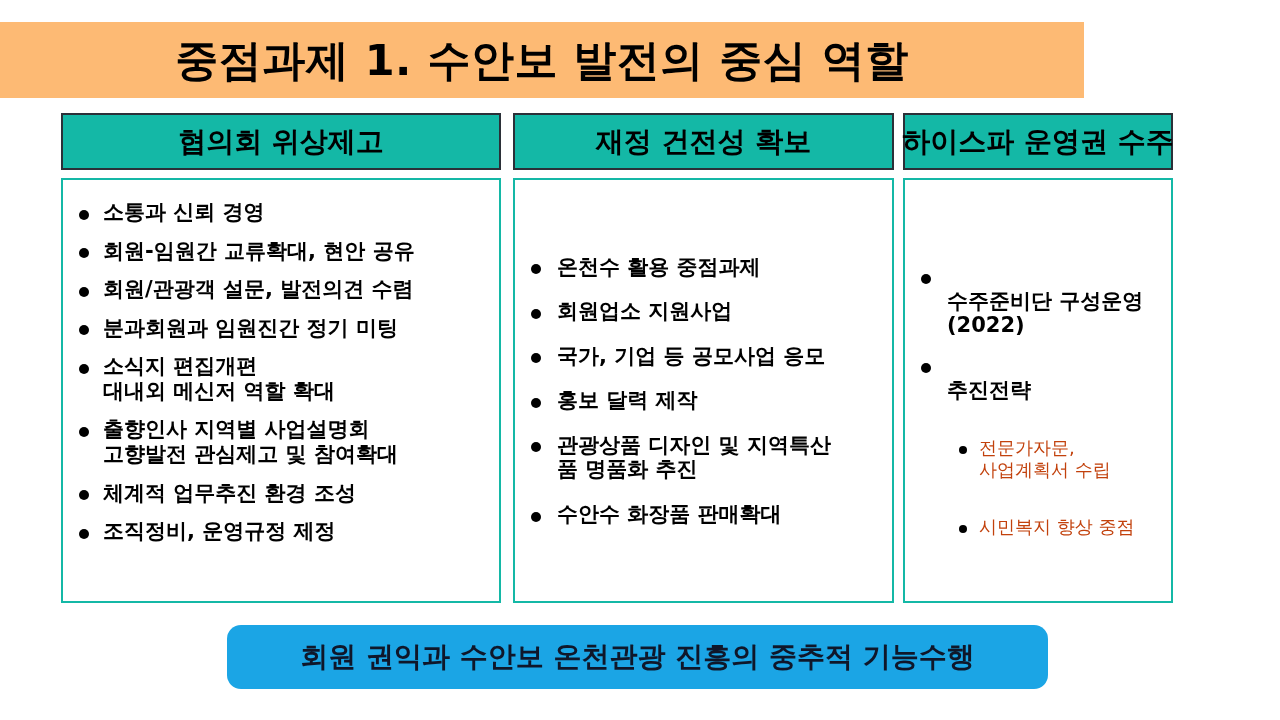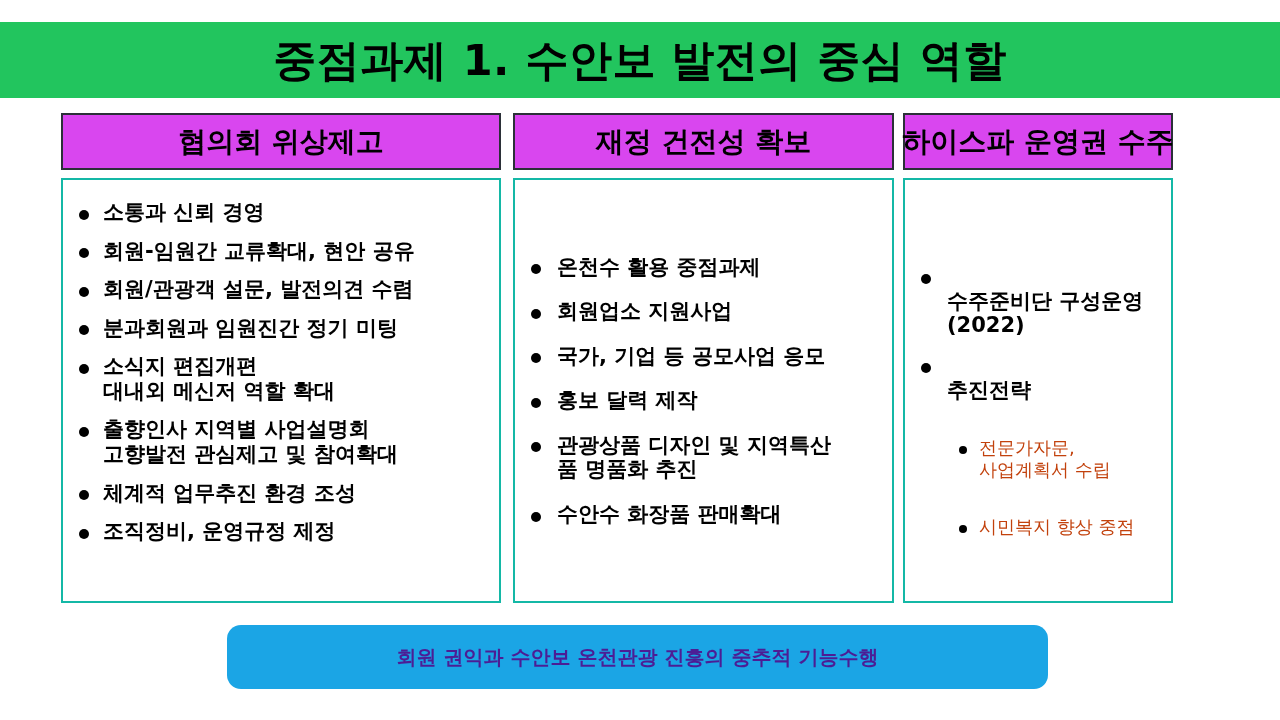--- a/index.html
+++ b/index.html
@@ -13,23 +13,23 @@
     font-family: "DejaVu Sans", "Liberation Sans", sans-serif;
     overflow: hidden;
     position: relative;
   }
 
   
   .title-banner {
     position: absolute;
     left: 0;
     top: 22px;
-    width: 1280px;
+    width: 1084px;
     height: 76px;
-    background: #22c55e;
+    background: #fdba74;
     display: flex;
     align-items: center;
     justify-content: center;
   }
   .title-banner .title-text {
     font-size: 43px;
     font-weight: bold;
     color: #000000;
     letter-spacing: 0.5px;
     white-space: nowrap;
@@ -50,21 +50,21 @@
     height: 100%;
   }
   .col-1 { left: 61px;  width: 440px; }
   .col-2 { left: 513px; width: 381px; }
   .col-3 { left: 903px; width: 270px; }
 
   .col-header {
     box-sizing: border-box;
     height: 57px;
     border: 2px solid #2b3038;
-    background: #d946ef;
+    background: #14b8a6;
     display: flex;
     align-items: center;
     justify-content: center;
   }
   .col-header .col-header-text {
     font-size: 28px;
     font-weight: bold;
     color: #000000;
     white-space: nowrap;
     line-height: 1;
@@ -157,23 +157,23 @@
     top: 625px;
     width: 821px;
     height: 64px;
     background: #1ba5e5;
     border-radius: 14px;
     display: flex;
     align-items: center;
     justify-content: center;
   }
   .bottom-banner .bottom-text {
-    font-size: 20px;
-    font-weight: bold;
-    color: #4c1d95;
+    font-size: 28px;
+    font-weight: bold;
+    color: #0f172a;
     white-space: nowrap;
     line-height: 1;
   }
 </style>
 </head>
 <body>
 
 <div class="title-banner">
   <div class="title-text">중점과제 1. 수안보 발전의 중심 역할</div>
 </div>

